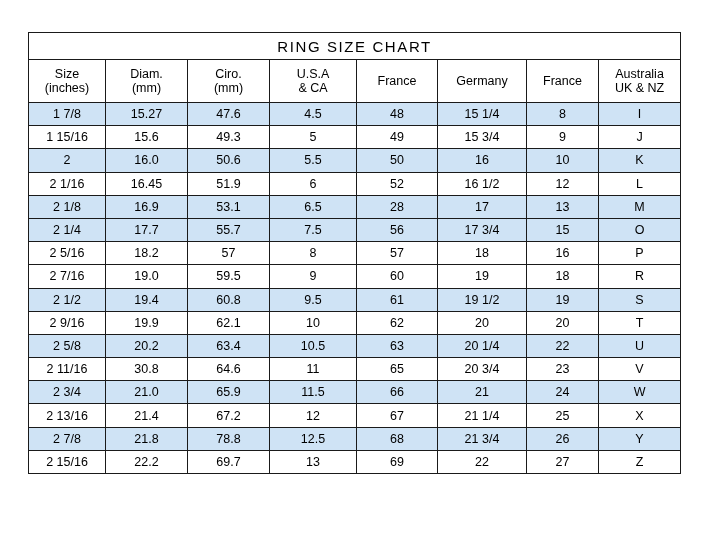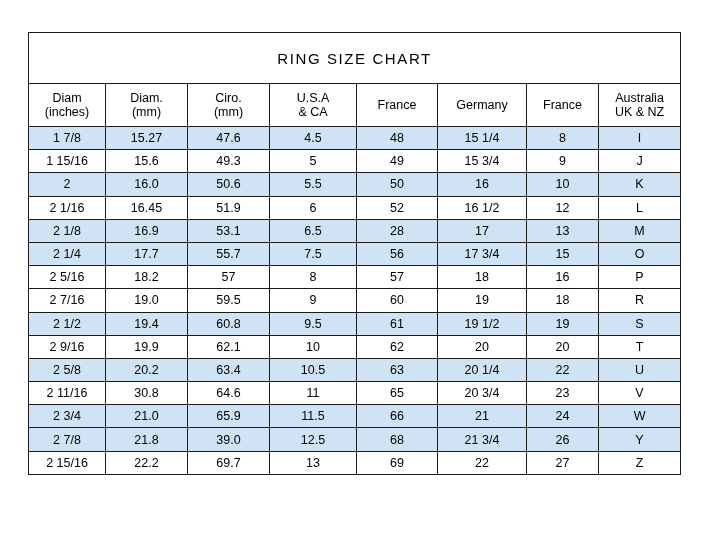--- a/index.html
+++ b/index.html
@@ -38,21 +38,21 @@
     vertical-align: middle;
     font-weight: normal;
     color: #000000;
   }
   .title-cell {
     height: 26px;
     font-size: 15px;
     letter-spacing: 1.6px;
     font-weight: bold;
     background: #ffffff;
-    padding: 12px;
+    padding: 0;
   }
   .head-row td {
     height: 38px;
     font-size: 12.5px;
     line-height: 1.15;
     background: #ffffff;
     padding: 2px 1px;
   }
   .data-row td {
     height: 22.2px;
@@ -89,21 +89,21 @@
           <col class="c5">
           <col class="c6">
           <col class="c7">
       </colgroup>
       <tbody id="table-body">
         <tr>
           <td class="title-cell" colspan="8">RING  SIZE  CHART</td>
         </tr>
       <tr class="head-row">
             <td>
-              <div>Diam</div>
+              <div>Size</div>
               <div>(inches)</div>
             </td>
             <td>
               <div>Diam.</div>
               <div>(mm)</div>
             </td>
             <td>
               <div>Ciro.</div>
               <div>(mm)</div>
             </td>
@@ -248,24 +248,34 @@
           <tr class="data-row row-blue">
             <td>2 3/4</td>
             <td>21.0</td>
             <td>65.9</td>
             <td>11.5</td>
             <td>66</td>
             <td>21</td>
             <td>24</td>
             <td>W</td>
           </tr>
+          <tr class="data-row row-white">
+            <td>2 13/16</td>
+            <td>21.4</td>
+            <td>67.2</td>
+            <td>12</td>
+            <td>67</td>
+            <td>21 1/4</td>
+            <td>25</td>
+            <td>X</td>
+          </tr>
           <tr class="data-row row-blue">
             <td>2 7/8</td>
             <td>21.8</td>
-            <td>39.0</td>
+            <td>78.8</td>
             <td>12.5</td>
             <td>68</td>
             <td>21 3/4</td>
             <td>26</td>
             <td>Y</td>
           </tr>
           <tr class="data-row row-white">
             <td>2 15/16</td>
             <td>22.2</td>
             <td>69.7</td>

